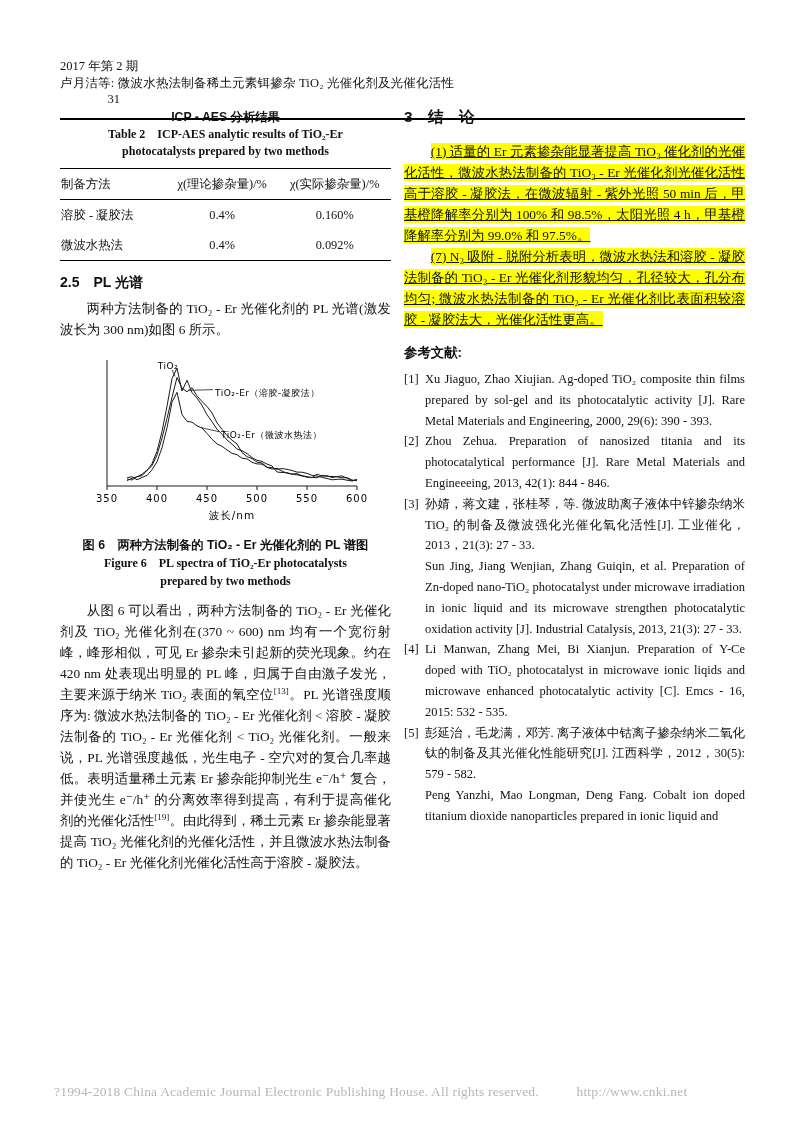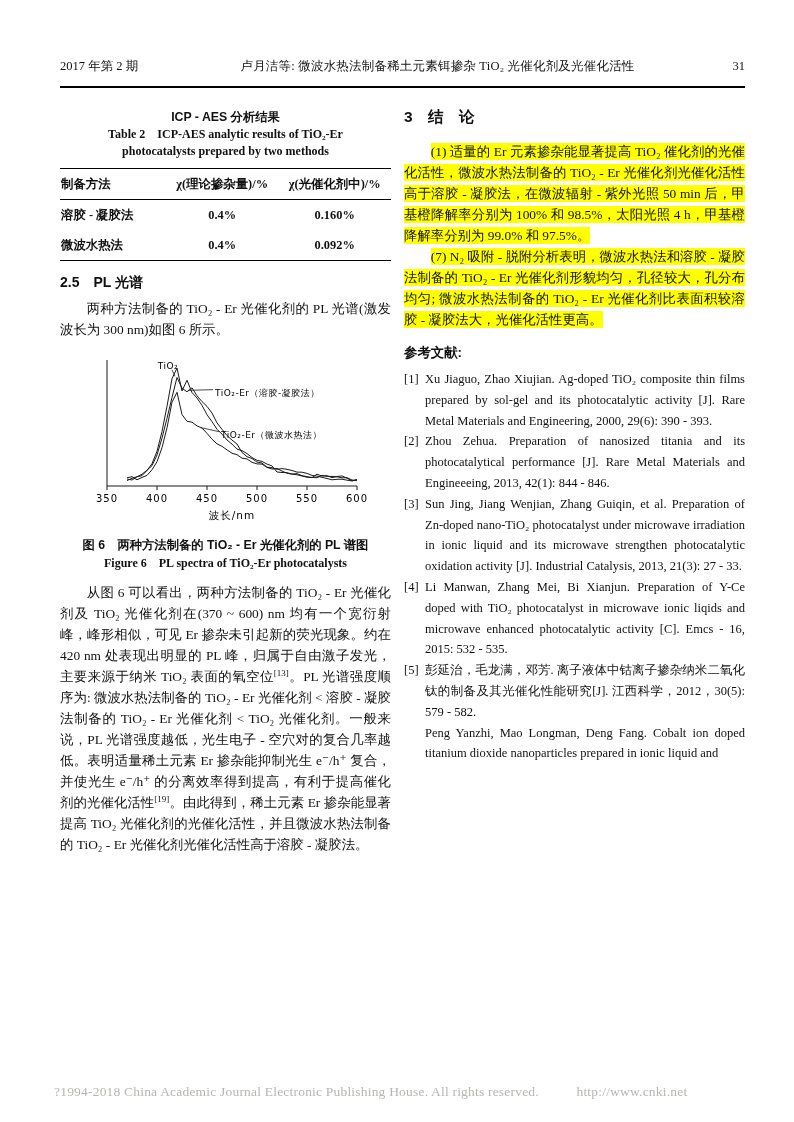--- a/index.html
+++ b/index.html
@@ -7,21 +7,21 @@
   .page {
     position:relative; width:794px; height:1122px; margin:0 auto;
     background:#ffffff; overflow:hidden;
     font-family:"Liberation Serif","DejaVu Serif",serif;
     color:#111;
   }
   
   .pg-header {
     position:absolute; top:58px; left:60px; width:685px;
     border-bottom:2px solid #000; padding-bottom:11px;
-    font-size:12.5px; display:flex; align-items:baseline;
+    font-size:12.5px; display:flex; align-items:baseline;flex-direction:column;
   }
   .pg-header .issue { width:130px; }
   .pg-header .run-title { flex:1; text-align:center; letter-spacing:.2px; }
   .pg-header .pageno { width:60px; text-align:right; }
 
   
   .col { position:absolute; top:100px; font-size:13.4px; line-height:21px; text-align:justify; }
   .col-left  { left:60px;  width:331px; }
   .col-right { left:404px; width:341px; }
   p { margin:0; }
@@ -29,40 +29,40 @@
   sup { font-size:9px; line-height:0; }
 
   
   .tbl-cap-cn { font-family:"Liberation Sans","DejaVu Sans",sans-serif; font-weight:bold;
                 font-size:12.3px; line-height:17px; text-align:center; }
   .tbl-cap-en { font-weight:bold; font-size:12px; line-height:17px; text-align:center; }
   .cap-block { margin-top:9px; }
   table.data { width:100%; border-collapse:collapse; margin-top:8px; font-size:12.4px; }
   table.data thead tr { border-top:1.6px solid #000; border-bottom:1px solid #000; }
   table.data tbody tr:last-child { border-bottom:1.6px solid #000; }
-  table.data th, table.data td { padding:4.5px 1px; font-weight:bold; }
+  table.data th, table.data td { padding:4.5px 1px; font-weight:normal; }
   table.data th:first-child, table.data td:first-child { text-align:left; width:32%; }
   table.data th:not(:first-child), table.data td:not(:first-child) { text-align:center; }
 
   
   .h-sub { font-family:"Liberation Sans","DejaVu Sans",sans-serif; font-weight:bold;
            font-size:14px; margin:11px 0 5px; text-align:left; }
   .h-main { font-family:"Liberation Sans","DejaVu Sans",sans-serif; font-weight:bold;
             font-size:15.5px; margin:6px 0 14px; text-align:left; }
 
   
   .chart-wrap { width:286px; margin:8px auto 2px; }
   .fig-cap-cn { font-family:"Liberation Sans","DejaVu Sans",sans-serif; font-weight:bold;
                 font-size:12.3px; line-height:18px; text-align:center; margin-top:4px; }
   .fig-cap-en { font-weight:bold; font-size:12px; line-height:18px; text-align:center; }
   .after-fig { margin-top:10px; }
 
   
   .conclusion-block p { text-indent:2em; }
-  .hl { background:var(--hl,#ffff00); padding:1px 0; box-decoration-break:clone; }
+  .hl { background:var(--hl,#ffff00); padding:1px 0; box-decoration-break:clone;text-decoration:underline; }
 
   
   .refs-heading { font-family:"Liberation Sans","DejaVu Sans",sans-serif; font-weight:bold;
                   font-size:13.4px; margin:12px 0 6px; }
   .ref { position:relative; padding-left:21px; font-size:12.5px; line-height:20.8px; }
   .ref .lbl { position:absolute; left:0; }
 
   
   .footer { position:absolute; left:54px; bottom:22px; color:#b9b6b2; font-size:13.5px;
             letter-spacing:.2px; white-space:nowrap; }
@@ -88,21 +88,21 @@
       <div class="tbl-cap-cn">ICP - AES 分析结果</div>
       <div class="tbl-cap-en">Table 2　ICP-AES analytic results of TiO₂-Er</div>
       <div class="tbl-cap-en">photocatalysts prepared by two methods</div>
     </div>
 
     <table class="data">
       <thead>
           <tr id="tbl-head">
             <th>制备方法</th>
             <th>χ(理论掺杂量)/%</th>
-            <th>χ(光催化剂中)/%</th>
+            <th>χ(实际掺杂量)/%</th>
           </tr>
         </thead>
       <tbody id="tbl-body">
           <tr>
             <td>溶胶 - 凝胶法</td>
             <td>0.4%</td>
             <td>0.160%</td>
           </tr>
           <tr>
             <td>微波水热法</td>
@@ -139,20 +139,21 @@
           <text x="85" y="20.83333333333333" text-anchor="middle" font-size="9" letter-spacing=".5">TiO₂</text>
           <line x1="130" y1="41.66666666666667" x2="105" y2="42.33333333333334" stroke="#1a1a1a" stroke-width="0.8"></line>
           <text x="132" y="47.66666666666667" text-anchor="start" font-size="9" letter-spacing=".5">TiO₂-Er（溶胶-凝胶法）</text>
           <line x1="136" y1="83.66666666666667" x2="118" y2="79.66666666666667" stroke="#1a1a1a" stroke-width="0.8"></line>
           <text x="138" y="89.66666666666667" text-anchor="start" font-size="9" letter-spacing=".5">TiO₂-Er（微波水热法）</text>
         </svg>
     </div>
 
     <div class="fig-cap-cn">图 6　两种方法制备的 TiO₂ - Er 光催化剂的 PL 谱图</div>
     <div class="fig-cap-en">Figure 6　PL spectra of TiO₂-Er photocatalysts</div>
+    <div class="fig-cap-en">prepared by two methods</div>
 
     <p class="indent after-fig">从图 6 可以看出，两种方法制备的 TiO₂ - Er 光催化剂及 TiO₂ 光催化剂在(370 ~ 600) nm 均有一个宽衍射峰，峰形相似，可见 Er 掺杂未引起新的荧光现象。约在 420 nm 处表现出明显的 PL 峰，归属于自由激子发光，主要来源于纳米 TiO₂ 表面的氧空位<sup>[13]</sup>。PL 光谱强度顺序为: 微波水热法制备的 TiO₂ - Er 光催化剂 &lt; 溶胶 - 凝胶法制备的 TiO₂ - Er 光催化剂 &lt; TiO₂ 光催化剂。一般来说，PL 光谱强度越低，光生电子 - 空穴对的复合几率越低。表明适量稀土元素 Er 掺杂能抑制光生 e⁻/h⁺ 复合，并使光生 e⁻/h⁺ 的分离效率得到提高，有利于提高催化剂的光催化活性<sup>[19]</sup>。由此得到，稀土元素 Er 掺杂能显著提高 TiO₂ 光催化剂的光催化活性，并且微波水热法制备的 TiO₂ - Er 光催化剂光催化活性高于溶胶 - 凝胶法。</p>
   </div>
 
   <div class="col col-right">
     <div class="h-main">3　结　论</div>
     <div class="conclusion-block" id="conclusions">
         <p><span class="hl">(1) 适量的 Er 元素掺杂能显著提高 TiO₂ 催化剂的光催化活性，微波水热法制备的 TiO₂ - Er 光催化剂光催化活性高于溶胶 - 凝胶法，在微波辐射 - 紫外光照 50 min 后，甲基橙降解率分别为 100% 和 98.5%，太阳光照 4 h，甲基橙降解率分别为 99.0% 和 97.5%。</span></p>
         <p><span class="hl">(7) N₂ 吸附 - 脱附分析表明，微波水热法和溶胶 - 凝胶法制备的 TiO₂ - Er 光催化剂形貌均匀，孔径较大，孔分布均匀; 微波水热法制备的 TiO₂ - Er 光催化剂比表面积较溶胶 - 凝胶法大，光催化活性更高。</span></p>
       </div>
@@ -162,20 +163,21 @@
         <div class="ref">
           <span class="lbl">[1]</span>
           <div style="text-align: justify;">Xu Jiaguo, Zhao Xiujian. Ag-doped TiO₂ composite thin films prepared by sol-gel and its photocatalytic activity [J]. Rare Metal Materials and Engineering, 2000, 29(6): 390 - 393.</div>
         </div>
         <div class="ref">
           <span class="lbl">[2]</span>
           <div style="text-align: justify;">Zhou Zehua. Preparation of nanosized titania and its photocatalytical performance [J]. Rare Metal Materials and Engineeeing, 2013, 42(1): 844 - 846.</div>
         </div>
         <div class="ref">
           <span class="lbl">[3]</span>
+          <div style="text-align: justify;">孙婧，蒋文建，张桂琴，等. 微波助离子液体中锌掺杂纳米 TiO₂ 的制备及微波强化光催化氧化活性[J]. 工业催化，2013，21(3): 27 - 33.</div>
           <div style="text-align: justify;">Sun Jing, Jiang Wenjian, Zhang Guiqin, et al. Preparation of Zn-doped nano-TiO₂ photocatalyst under microwave irradiation in ionic liquid and its microwave strengthen photocatalytic oxidation activity [J]. Industrial Catalysis, 2013, 21(3): 27 - 33.</div>
         </div>
         <div class="ref">
           <span class="lbl">[4]</span>
           <div style="text-align: justify;">Li Manwan, Zhang Mei, Bi Xianjun. Preparation of Y-Ce doped with TiO₂ photocatalyst in microwave ionic liqids and microwave enhanced photocatalytic activity [C]. Emcs - 16, 2015: 532 - 535.</div>
         </div>
         <div class="ref">
           <span class="lbl">[5]</span>
           <div style="text-align: justify;">彭延治，毛龙满，邓芳. 离子液体中钴离子掺杂纳米二氧化钛的制备及其光催化性能研究[J]. 江西科学，2012，30(5): 579 - 582.</div>
           <div style="text-align: justify;">Peng Yanzhi, Mao Longman, Deng Fang. Cobalt ion doped titanium dioxide nanoparticles prepared in ionic liquid and</div>

